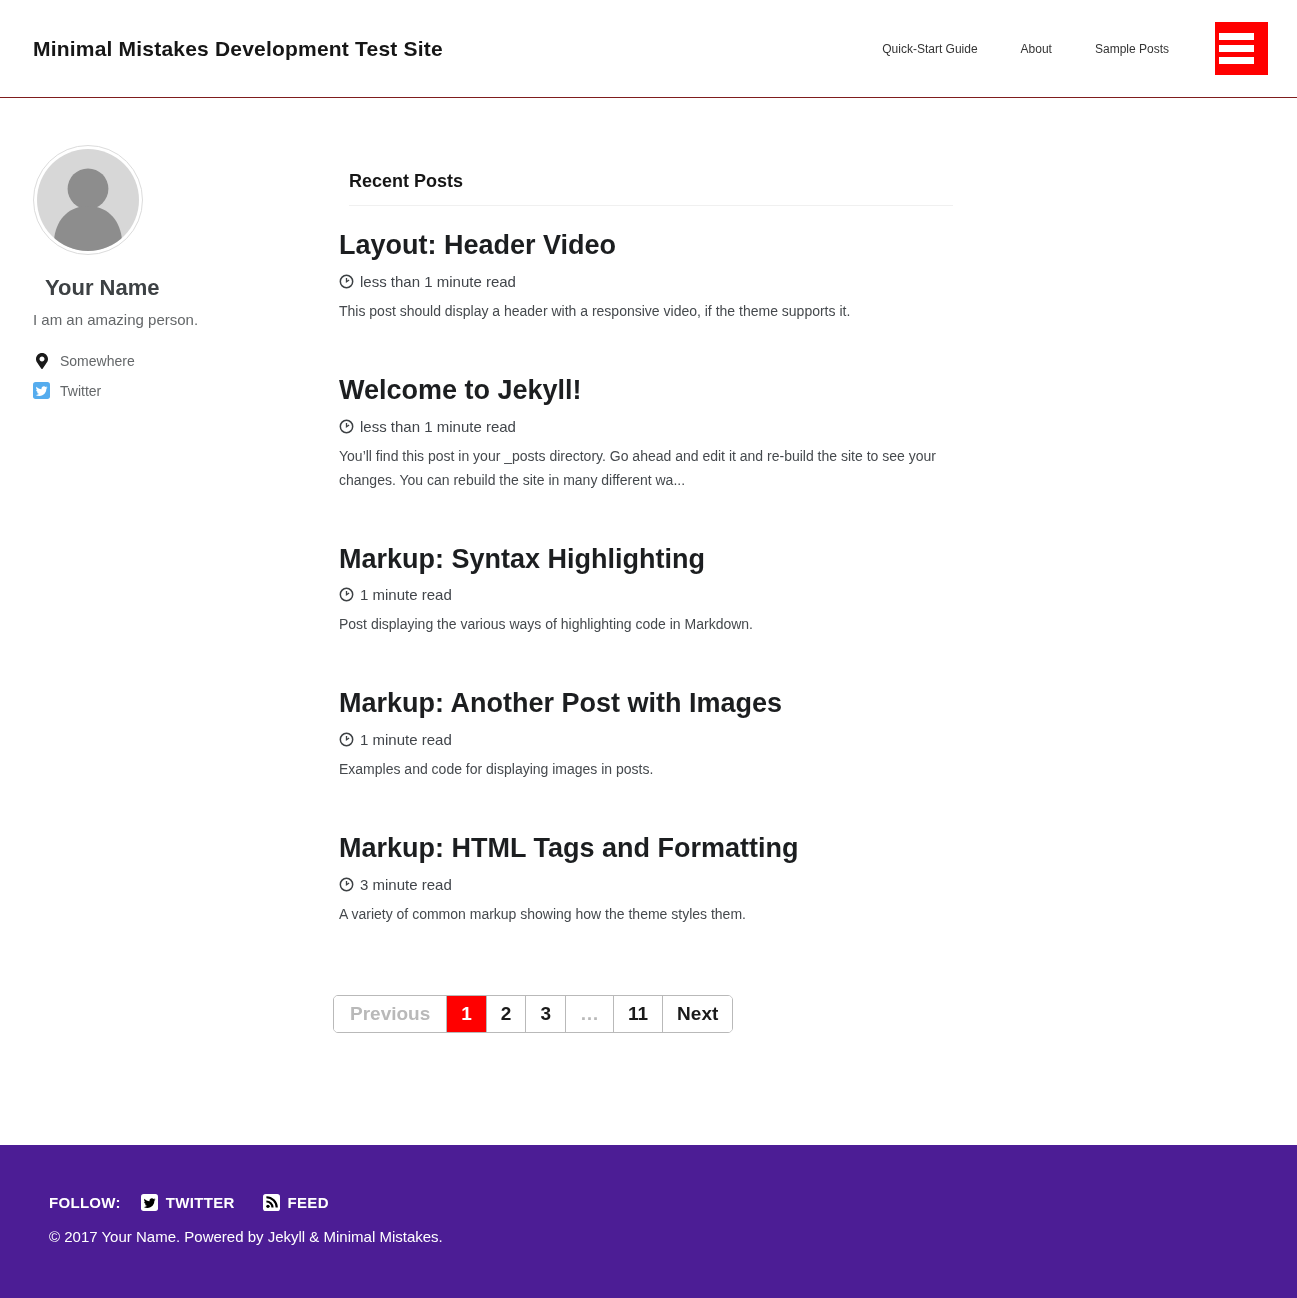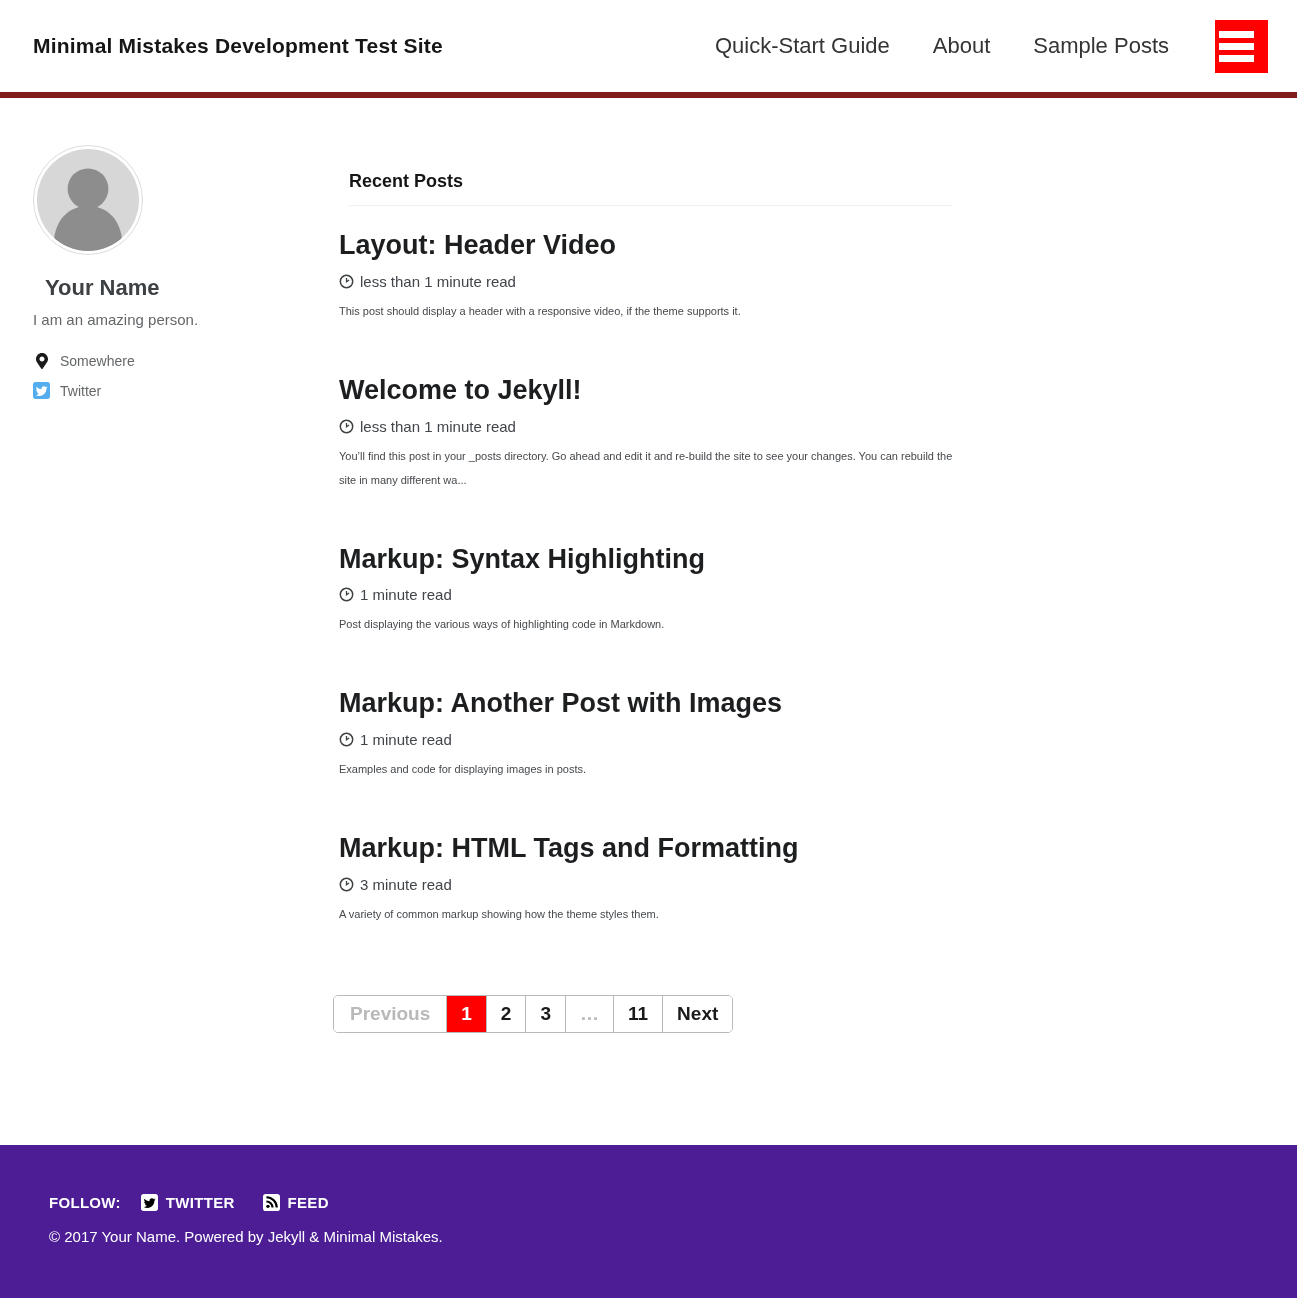--- a/index.html
+++ b/index.html
@@ -7,38 +7,38 @@
   html, body { margin: 0; padding: 0; background: #fff; }
   body {
     font-family: "Liberation Sans", "DejaVu Sans", sans-serif;
     color: #3d4144;
     width: 1297px;
   }
 
   
   .masthead {
     height: 98px;
-    border-bottom: 6px solid #7f1d1d;
+    border-bottom: 1px solid #7f1d1d;
     display: flex;
     align-items: center;
     justify-content: space-between;
     padding: 0 29px 0 33px;
     background: #fff;
   }
   .site-title {
     font-size: 21px;
     font-weight: bold;
     color: #161616;
     text-decoration: none;
     letter-spacing: 0.2px;
     cursor: pointer;
   }
   .primary-nav { display: flex; align-items: center; }
   .nav-link {
-    font-size: 22px;
+    font-size: 12px;
     font-weight: 300;
     color: #343434;
     text-decoration: none;
     margin-left: 43px;
     cursor: pointer;
   }
   .menu-toggle {
     width: 53px; height: 53px;
     background: #ff0000;
     border: none;
@@ -127,21 +127,21 @@
     font-size: 15px;
     color: #41454a;
   }
   .post-meta .clock {
     width: 15px; height: 15px;
     margin-right: 6px;
     display: inline-flex;
   }
   .post-excerpt {
     margin: 9px 0 0;
-    font-size: 11px;
+    font-size: 14px;
     line-height: 24px;
     color: #45494d;
   }
 
   
   .pagination {
     display: inline-flex;
     margin-top: 18px;
     border: 1px solid #b9b9b9;
     border-radius: 5px;

